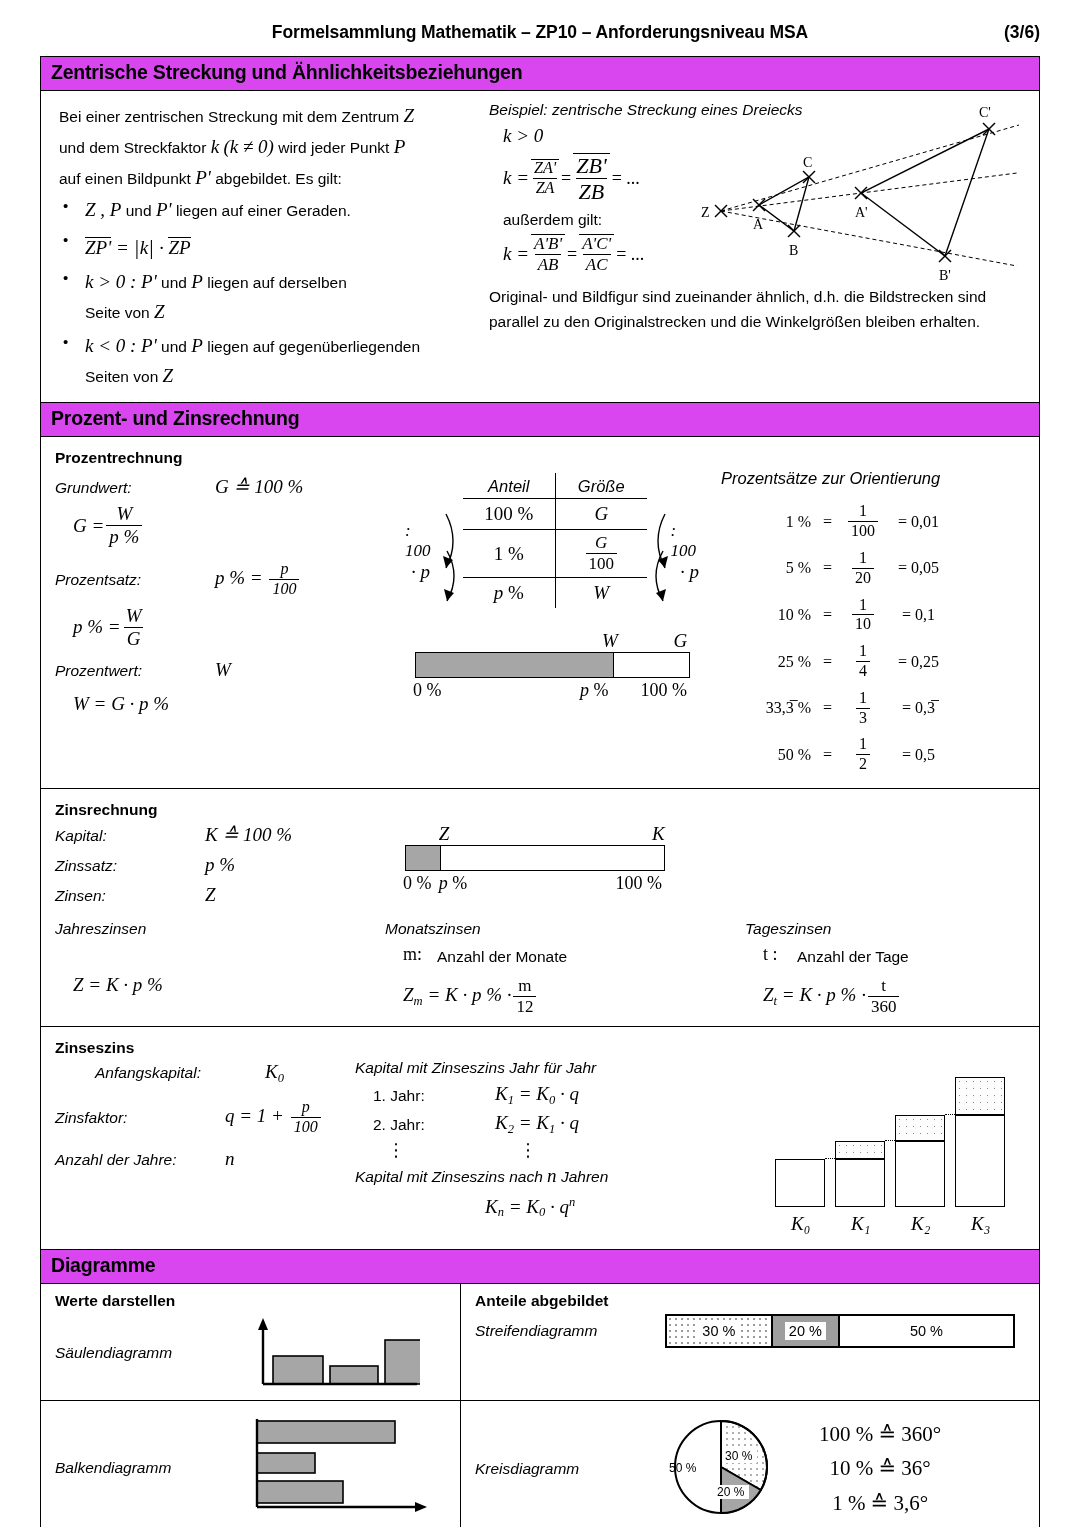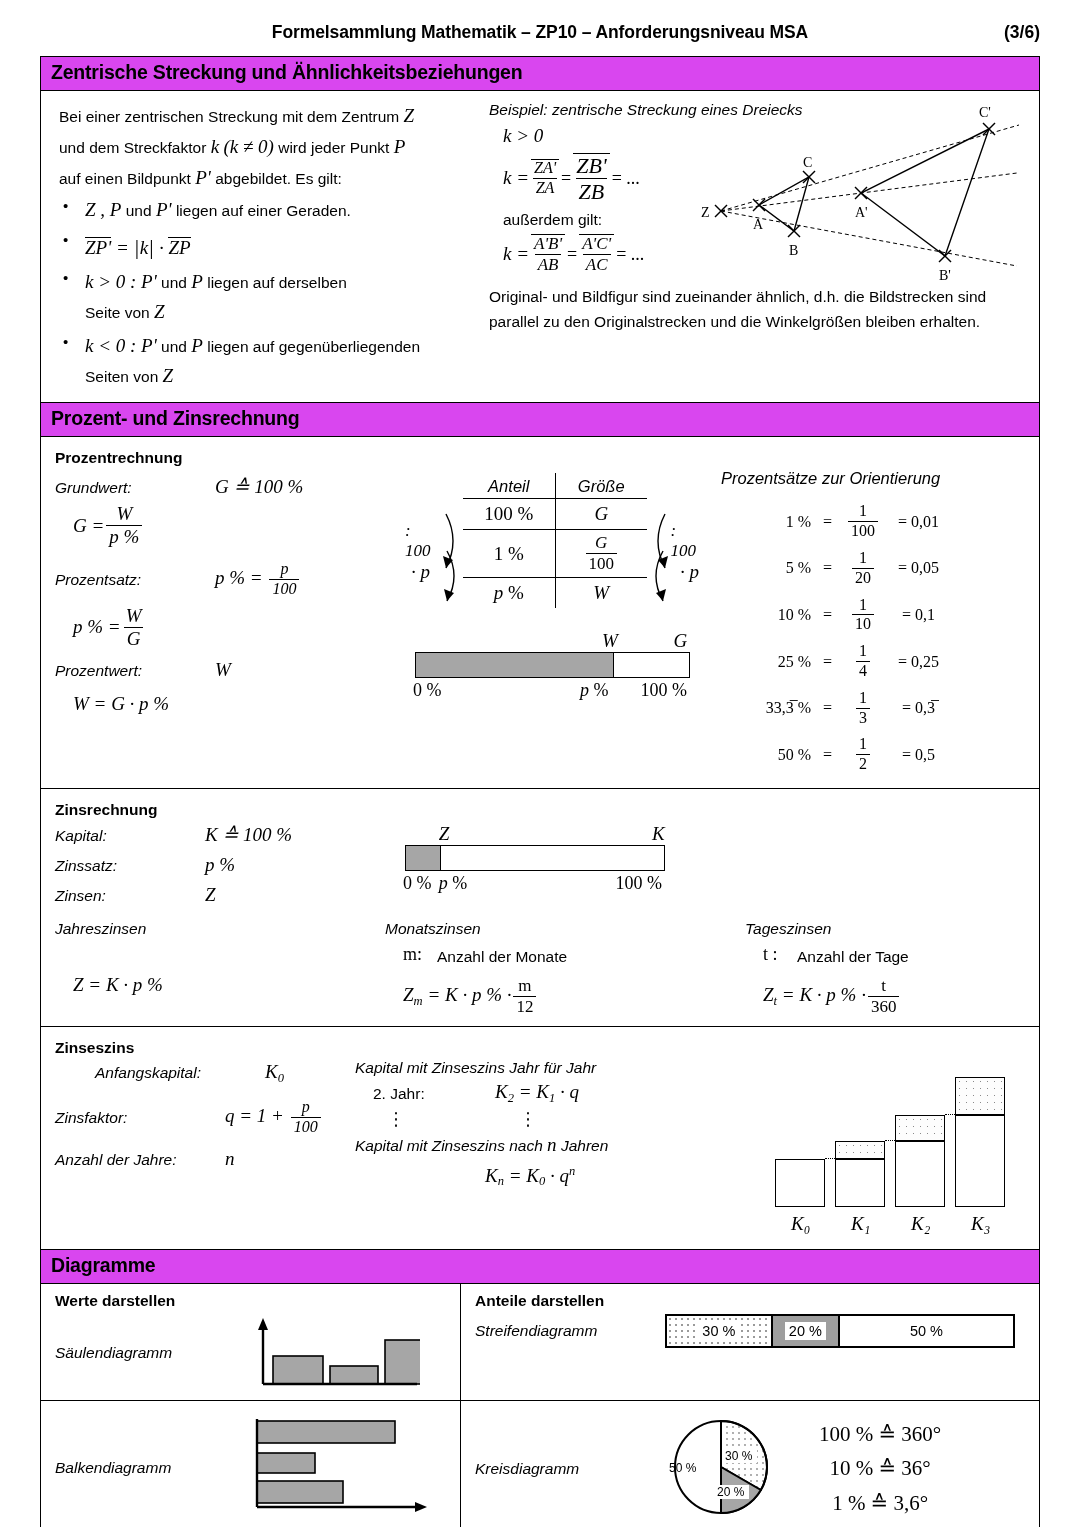--- a/index.html
+++ b/index.html
@@ -538,20 +538,24 @@
             </div>
           </div>
           <div style="display:flex; align-items:baseline; margin-top:12px;">
             <div class="label-it" style="width:170px;">Anzahl der Jahre:</div>
             <div class="mi it">n</div>
           </div>
         </div>
 
         <div style="width:400px;">
           <div class="label-it">Kapital mit Zinseszins Jahr für Jahr</div>
+          <div style="display:flex; margin-top:6px;">
+            <span class="txt" style="width:140px; padding-left:18px;">1. Jahr:</span>
+            <span class="mi"><span class="it">K</span><span class="sub">1</span> = <span class="it">K</span><span class="sub">0</span> · <span class="it">q</span></span>
+          </div>
           <div style="display:flex; margin-top:4px;">
             <span class="txt" style="width:140px; padding-left:18px;">2. Jahr:</span>
             <span class="mi"><span class="it">K</span><span class="sub">2</span> = <span class="it">K</span><span class="sub">1</span> · <span class="it">q</span></span>
           </div>
           <div style="display:flex; margin-top:2px;">
             <span class="mn" style="width:140px; padding-left:32px;">⋮</span>
             <span class="mn" style="padding-left:24px;">⋮</span>
           </div>
           <div class="label-it" style="margin-top:4px;">Kapital mit Zinseszins nach <span class="mi it">n</span> Jahren</div>
           <div class="mi" style="margin:8px 0 0 130px;">
@@ -594,21 +598,21 @@
               <rect x="85" y="52" width="48" height="18"></rect>
               <rect x="140" y="26" width="52" height="44"></rect>
             </g>
             <line x1="18" y1="70" x2="172" y2="70" stroke="#000" stroke-width="2.4"></line>
             <line x1="18" y1="70" x2="18" y2="12" stroke="#000" stroke-width="2.4"></line>
             <polygon points="18,4 13,16 23,16" fill="#000"></polygon>
           </svg>
         </div>
       </div>
       <div class="dcell dcell-r">
-        <div class="dtitle">Anteile darstellen</div>
+        <div class="dtitle">Anteile abgebildet</div>
         <div class="dflex">
           <div class="dsub" style="width:190px;">Streifendiagramm</div>
           <div class="strip">
             <div class="s-dot" style="width:30%;">
               <span class="chipw">30 %</span>
             </div>
             <div class="s-gray" style="width:20%;">
               <span class="chipw">20 %</span>
             </div>
             <div class="s-white" style="width:50%;">

